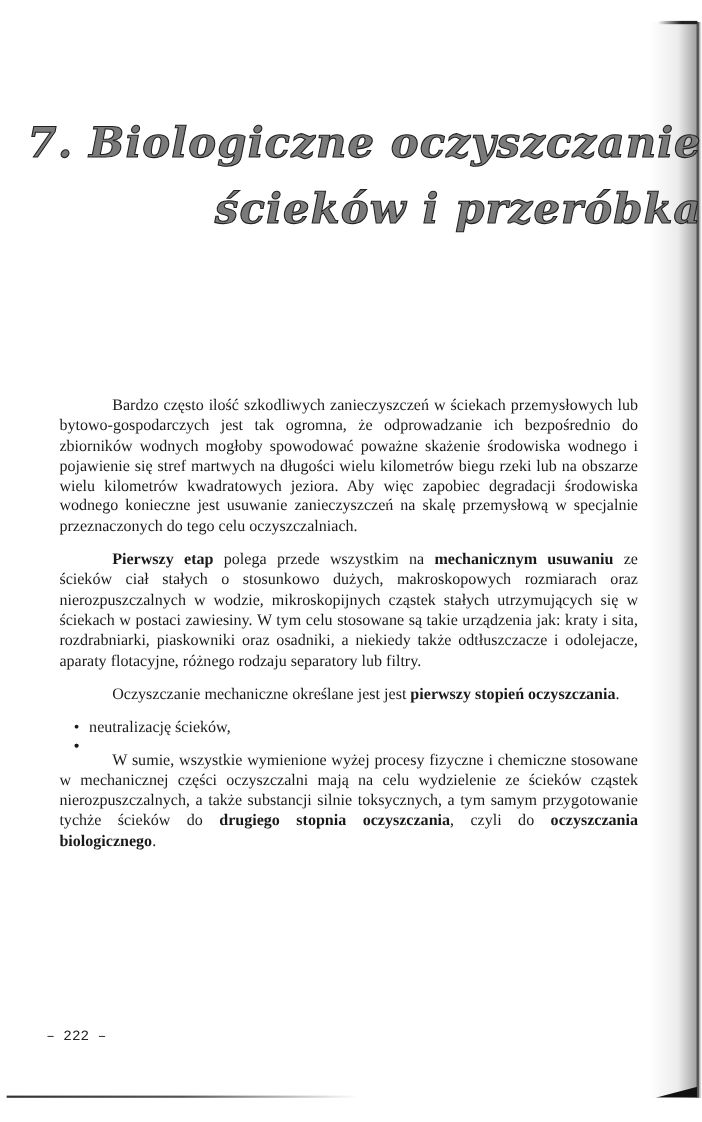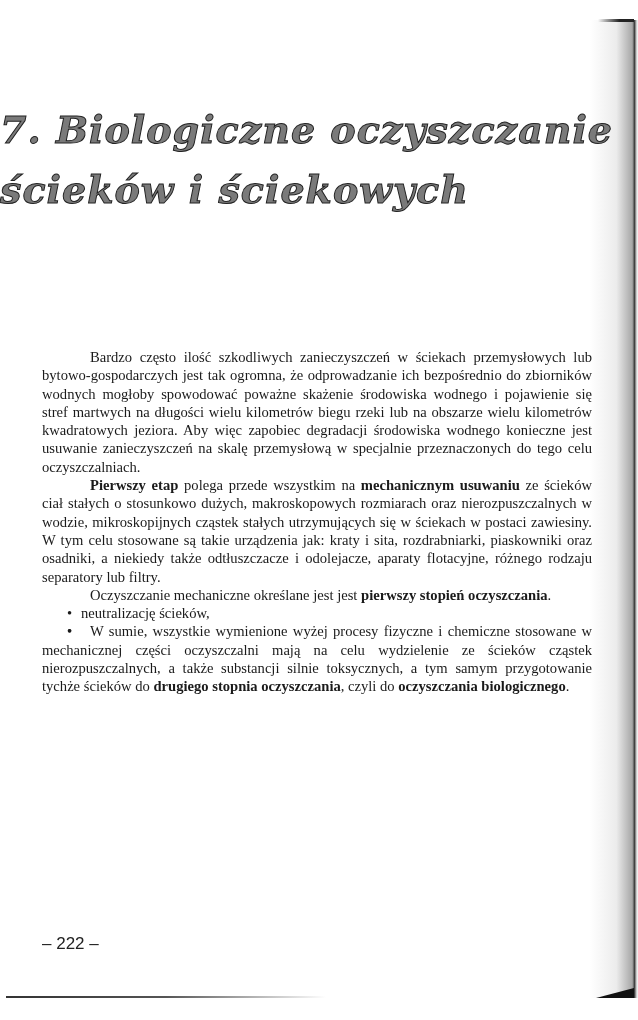--- a/index.html
+++ b/index.html
@@ -46,21 +46,21 @@
       width: 38px;
       height: 10px;
       background: #111;
       clip-path: polygon(0 100%, 100% 0, 100% 100%);
     }
     .title {
       position: absolute;
       top: 100px;
       left: 0;
       width: 638px;
-      text-align: left;
+      text-align: right;
       font-family: "DejaVu Serif", serif;
       font-style: italic;
       font-weight: bold;
       font-size: 38px;
       line-height: 60px;
       color: #7a7a7a;
       -webkit-text-stroke: 1px #222;
       letter-spacing: 1px;
     }
     .title .line {
@@ -69,21 +69,21 @@
     .body-text {
       position: absolute;
       top: 348px;
       left: 42px;
       width: 550px;
       font-size: 14.6px;
       line-height: 18.3px;
       text-align: justify;
     }
     .body-text p {
-      margin: 0;
+      margin: 12px;
       text-indent: 48px;
     }
     .body-text b {
       font-weight: bold;
     }
     .bullets {
       margin: 0;
       padding: 0;
       list-style: none;
     }
@@ -93,36 +93,36 @@
     }
     .bullets li .bullet {
       position: absolute;
       left: 25px;
       top: 0;
     }
     .page-number {
       position: absolute;
       top: 934px;
       left: 42px;
-      font-family: Liberation Sans, sans-serif;
-      font-size: 17px;
+      font-family: Liberation Mono, monospace;
+      font-size: 13px;
       color: #222;
     }
   </style>
 </head>
 <body>
 
 <div class="page-shadow"></div>
 <div class="top-edge"></div>
 <div class="bottom-edge"></div>
 <div class="bottom-corner"></div>
 
 <h1 class="title" style="margin:0;">
   <span class="line">7. Biologiczne oczyszczanie</span>
-  <span class="line">ścieków i ściekowych</span>
+  <span class="line">ścieków i przeróbka</span>
 </h1>
 
 <div class="body-text">
   <p>Bardzo często ilość szkodliwych zanieczyszczeń w ściekach przemysłowych lub bytowo-gospodarczych jest tak ogromna, że odprowadzanie ich bezpośrednio do zbiorników wodnych mogłoby spowodować poważne skażenie środowiska wodnego i pojawienie się stref martwych na długości wielu kilometrów biegu rzeki lub na obszarze wielu kilometrów kwadratowych jeziora. Aby więc zapobiec degradacji środowiska wodnego konieczne jest usuwanie zanieczyszczeń na skalę przemysłową w specjalnie przeznaczonych do tego celu oczyszczalniach.</p>
   <p><b>Pierwszy etap</b><span> polega przede wszystkim na </span><b>mechanicznym usuwaniu</b><span> ze ścieków ciał stałych o stosunkowo dużych, makroskopowych rozmiarach oraz nierozpuszczalnych w wodzie, mikroskopijnych cząstek stałych utrzymujących się w ściekach w postaci zawiesiny. W tym celu stosowane są takie urządzenia jak: kraty i sita, rozdrabniarki, piaskowniki oraz osadniki, a niekiedy także odtłuszczacze i odolejacze, aparaty flotacyjne, różnego rodzaju separatory lub filtry.</span></p>
   <p><span>Oczyszczanie mechaniczne określane jest jest </span><b>pierwszy stopień oczyszczania</b><span>.</span></p>
   <ul class="bullets">
     <li><span class="bullet">•</span><span>neutralizację ścieków,</span></li>
     <li><span class="bullet">•</span></li>
     <li style="text-align:justify;"><span class="bullet">•</span></li>

